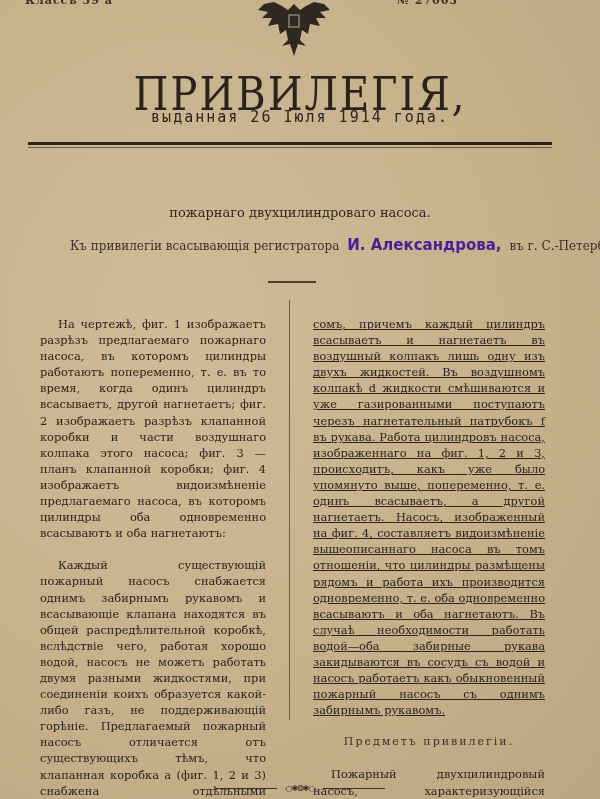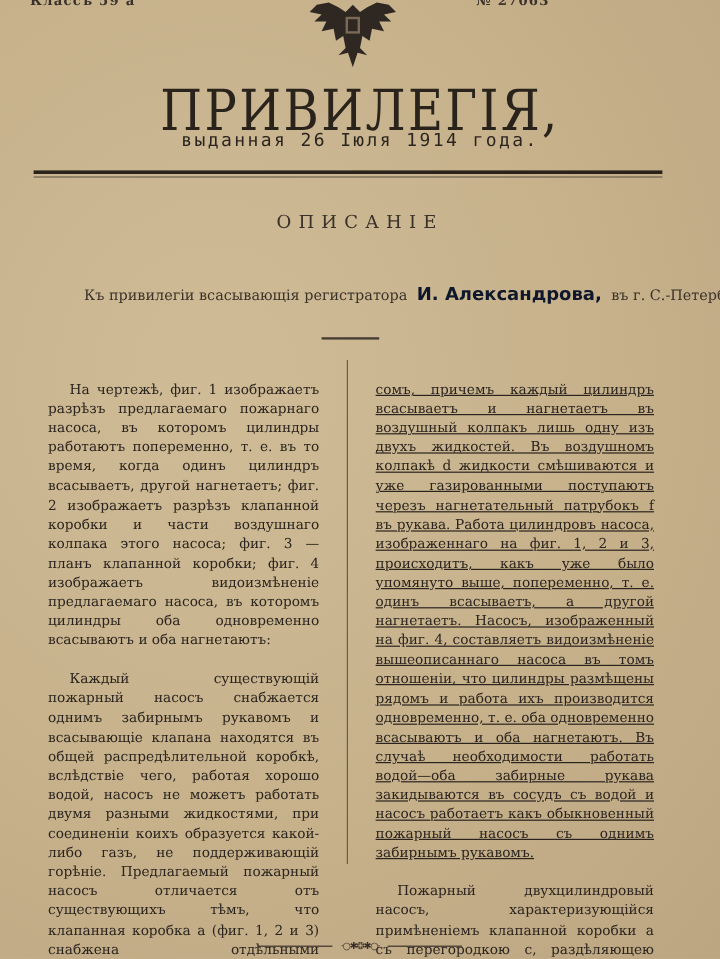--- a/index.html
+++ b/index.html
@@ -32,21 +32,21 @@
     font-size: 15px; letter-spacing: 6px; color: #3a3129;
   }
   .subject {
     position: absolute; top: 205px; left: 0; width: 600px; text-align: center;
     font-size: 13px; color: #2e2721;
   }
   .patent-line1 {
     position: absolute; top: 236px; left: 70px; width: 530px; white-space: nowrap;
     font-size: 12px; color: #3a3129;
   }
-  .patent-line1 .name { font-family: "DejaVu Sans", sans-serif; font-weight: bold; font-size: 15px; color: #0f172a; margin: 0 4px; }
+  .patent-line1 .name { font-family: "DejaVu Sans", sans-serif; font-weight: bold; font-size: 15px; color: #4c1d95; margin: 0 4px; }
   .patent-line2 {
     position: absolute; top: 258px; left: 136px; white-space: nowrap;
     font-size: 12px; color: #3a3129;
   }
   .short-rule { position: absolute; left: 268px; top: 281px; width: 48px; height: 2px; background: #4a3f35; }
   .col {
     position: absolute; top: 300px; font-size: 11.4px; line-height: 16.1px; text-align: justify; color: #2b241e;
   }
   .col.left { left: 24px; width: 258px; }
   .col.right { left: 297px; width: 264px; }
@@ -76,39 +76,40 @@
       <rect x="46" y="16" width="8" height="10" fill="#2f2822"></rect>
     </g>
   </svg>
 
   <div class="title">ПРИВИЛЕГІЯ,</div>
   <div class="issued">выданная 26 Іюля 1914 года.</div>
 
   <div class="rule-top"></div>
   <div class="rule-top2"></div>
 
-  <div class="desc-head">ОПИСАНІЕ</div>
+  <div class="subject">пожарнаго двухцилиндроваго насоса.</div>
 
   <div class="patent-line1">
     <span>Къ привилегіи всасывающія регистратора</span>
     <span class="name">И. Александрова,</span>
     <span>въ г. С.-Петербургѣ,</span>
   </div>
 
   <div class="short-rule"></div>
 
   <div class="col left">
     <p>На чертежѣ, фиг. 1 изображаетъ разрѣзъ предлагаемаго пожарнаго насоса, въ которомъ цилиндры работаютъ попеременно, т. е. въ то время, когда одинъ цилиндръ всасываетъ, другой нагнетаетъ; фиг. 2 изображаетъ разрѣзъ клапанной коробки и части воздушнаго колпака этого насоса; фиг. 3 — планъ клапанной коробки; фиг. 4 изображаетъ видоизмѣненіе предлагаемаго насоса, въ которомъ цилиндры оба одновременно всасываютъ и оба нагнетаютъ:</p>
     <p>Каждый существующій пожарный насосъ снабжается однимъ забирнымъ рукавомъ и всасывающіе клапана находятся въ общей распредѣлительной коробкѣ, вслѣдствіе чего, работая хорошо водой, насосъ не можетъ работать двумя разными жидкостями, при соединеніи коихъ образуется какой-либо газъ, не поддерживающій горѣніе. Предлагаемый пожарный насосъ отличается отъ существующихъ тѣмъ, что клапанная коробка a (фиг. 1, 2 и 3) снабжена отдѣльными всасывающими патрубками b, b и раздѣлена на двѣ всасывающія камеры перегородкой c, такъ что жидкости, всасываемыя черезъ клапаны l, не могутъ смѣшиваться при всасываніи, а смѣшиваются только при нагнетаніи въ воздушномъ колпакѣ d, куда входитъ отчасти перегородка e, отдѣляющая нагнетательный патрубокъ f отъ напорной части g клапанной коробки. Такъ напримѣръ, забросивъ забирные рукава одинъ въ сосудъ со щелочной жидкостью, другой—въ сосудъ съ подкисленной водой, начинаютъ работать насо-</p>
   </div>
 
   <div class="col-divider"></div>
 
   <div class="col right">
     <p class="noind">сомъ, причемъ каждый цилиндръ всасываетъ и нагнетаетъ въ воздушный колпакъ лишь одну изъ двухъ жидкостей. Въ воздушномъ колпакѣ d жидкости смѣшиваются и уже газированными поступаютъ черезъ нагнетательный патрубокъ f въ рукава. Работа цилиндровъ насоса, изображеннаго на фиг. 1, 2 и 3, происходитъ, какъ уже было упомянуто выше, попеременно, т. е. одинъ всасываетъ, а другой нагнетаетъ. Насосъ, изображенный на фиг. 4, составляетъ видоизмѣненіе вышеописаннаго насоса въ томъ отношеніи, что цилиндры размѣщены рядомъ и работа ихъ производится одновременно, т. е. оба одновременно всасываютъ и оба нагнетаютъ. Въ случаѣ необходимости работать водой—оба забирные рукава закидываются въ сосудъ съ водой и насосъ работаетъ какъ обыкновенный пожарный насосъ съ однимъ забирнымъ рукавомъ.</p>
+    <div class="section-head">Предметъ привилегіи.</div>
     <p>Пожарный двухцилиндровый насосъ, характеризующійся примѣненіемъ клапанной коробки a съ перегородкою c, раздѣляющею упомянутую коробку на двѣ всасывающія камеры, снабженныя всасывающими клапанами l,l и отдѣльными всасывающими патрубками b,b, причемъ нагнетательный патрубокъ f отдѣляется отъ напорной части g клапанной коробки перегородкою e, входящею отчасти въ воздушный колпакъ d.</p>
   </div>
 
   <div class="ornament">
     <div class="line" style="left:0;width:62px;"></div>
     <div class="mid">·○✱❂✱○·</div>
     <div class="line" style="left:108px;width:62px;"></div>
   </div>
 
 </div>

